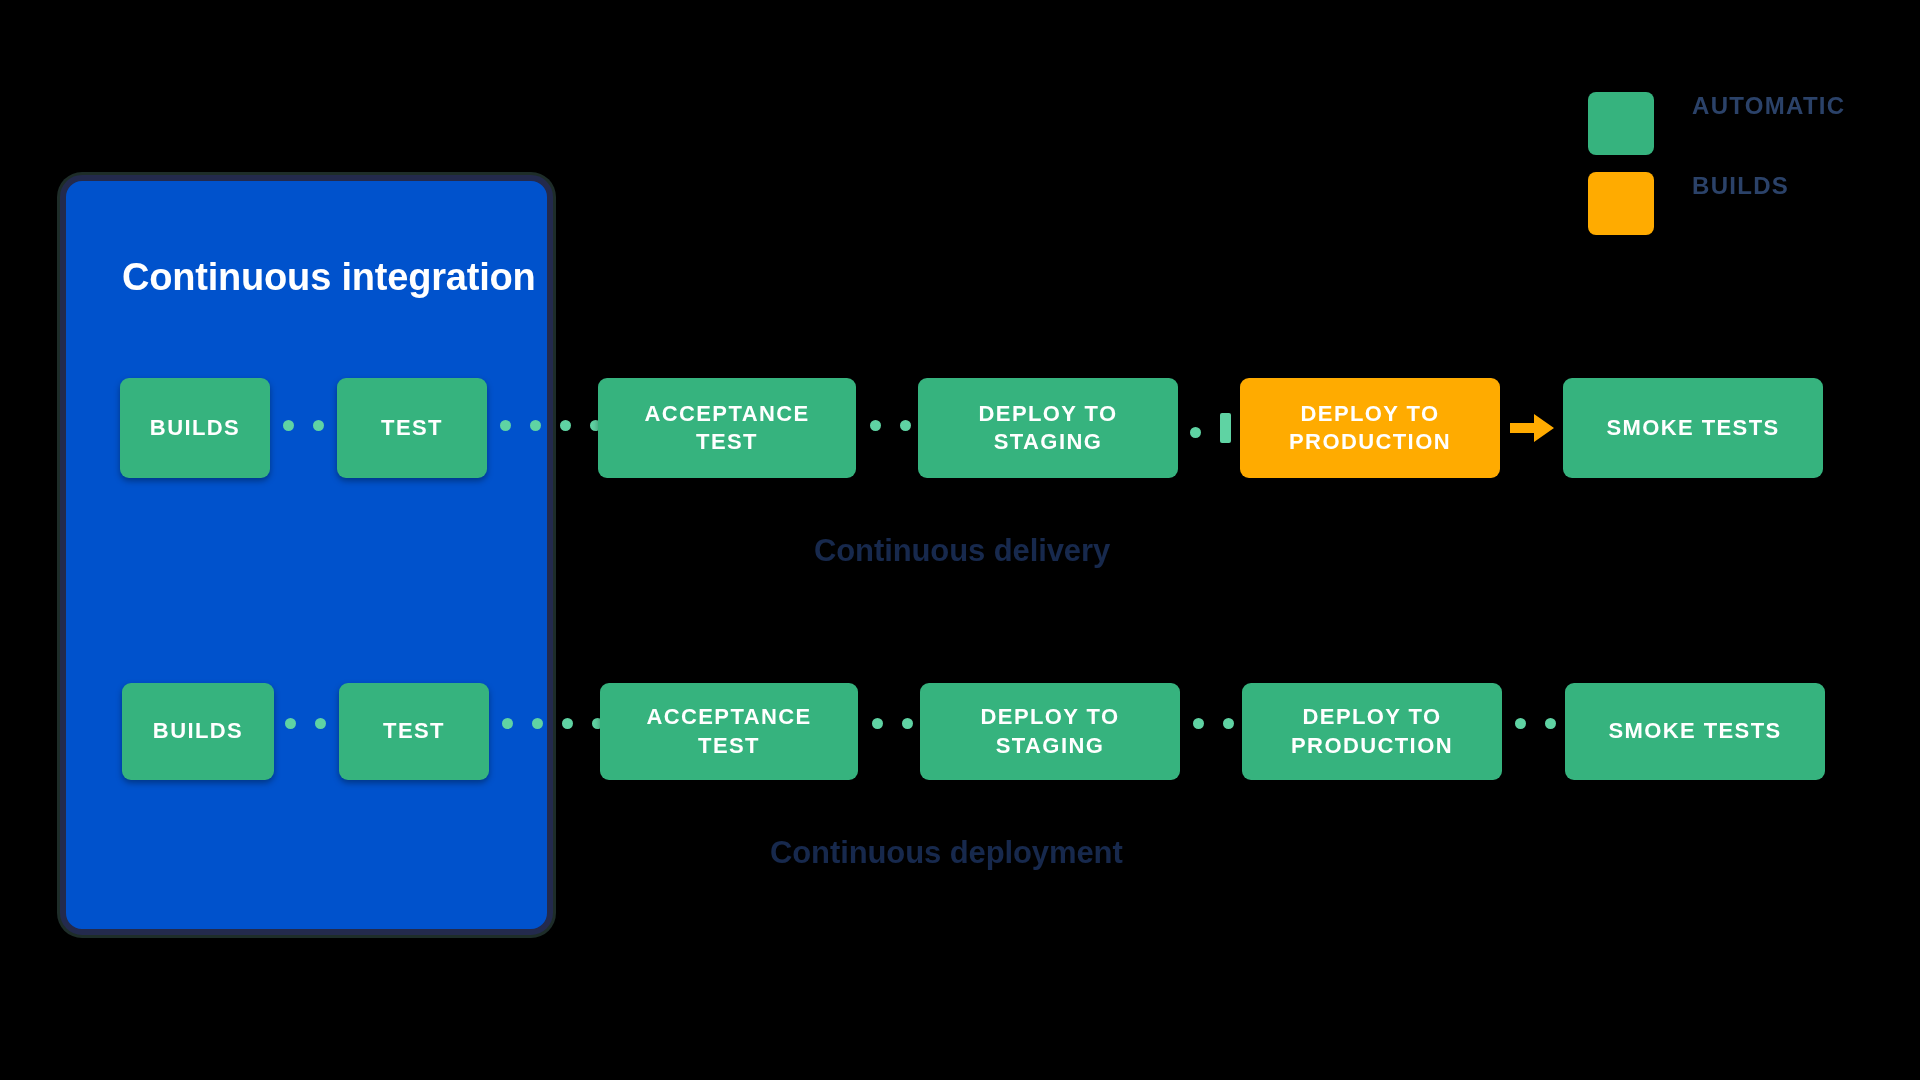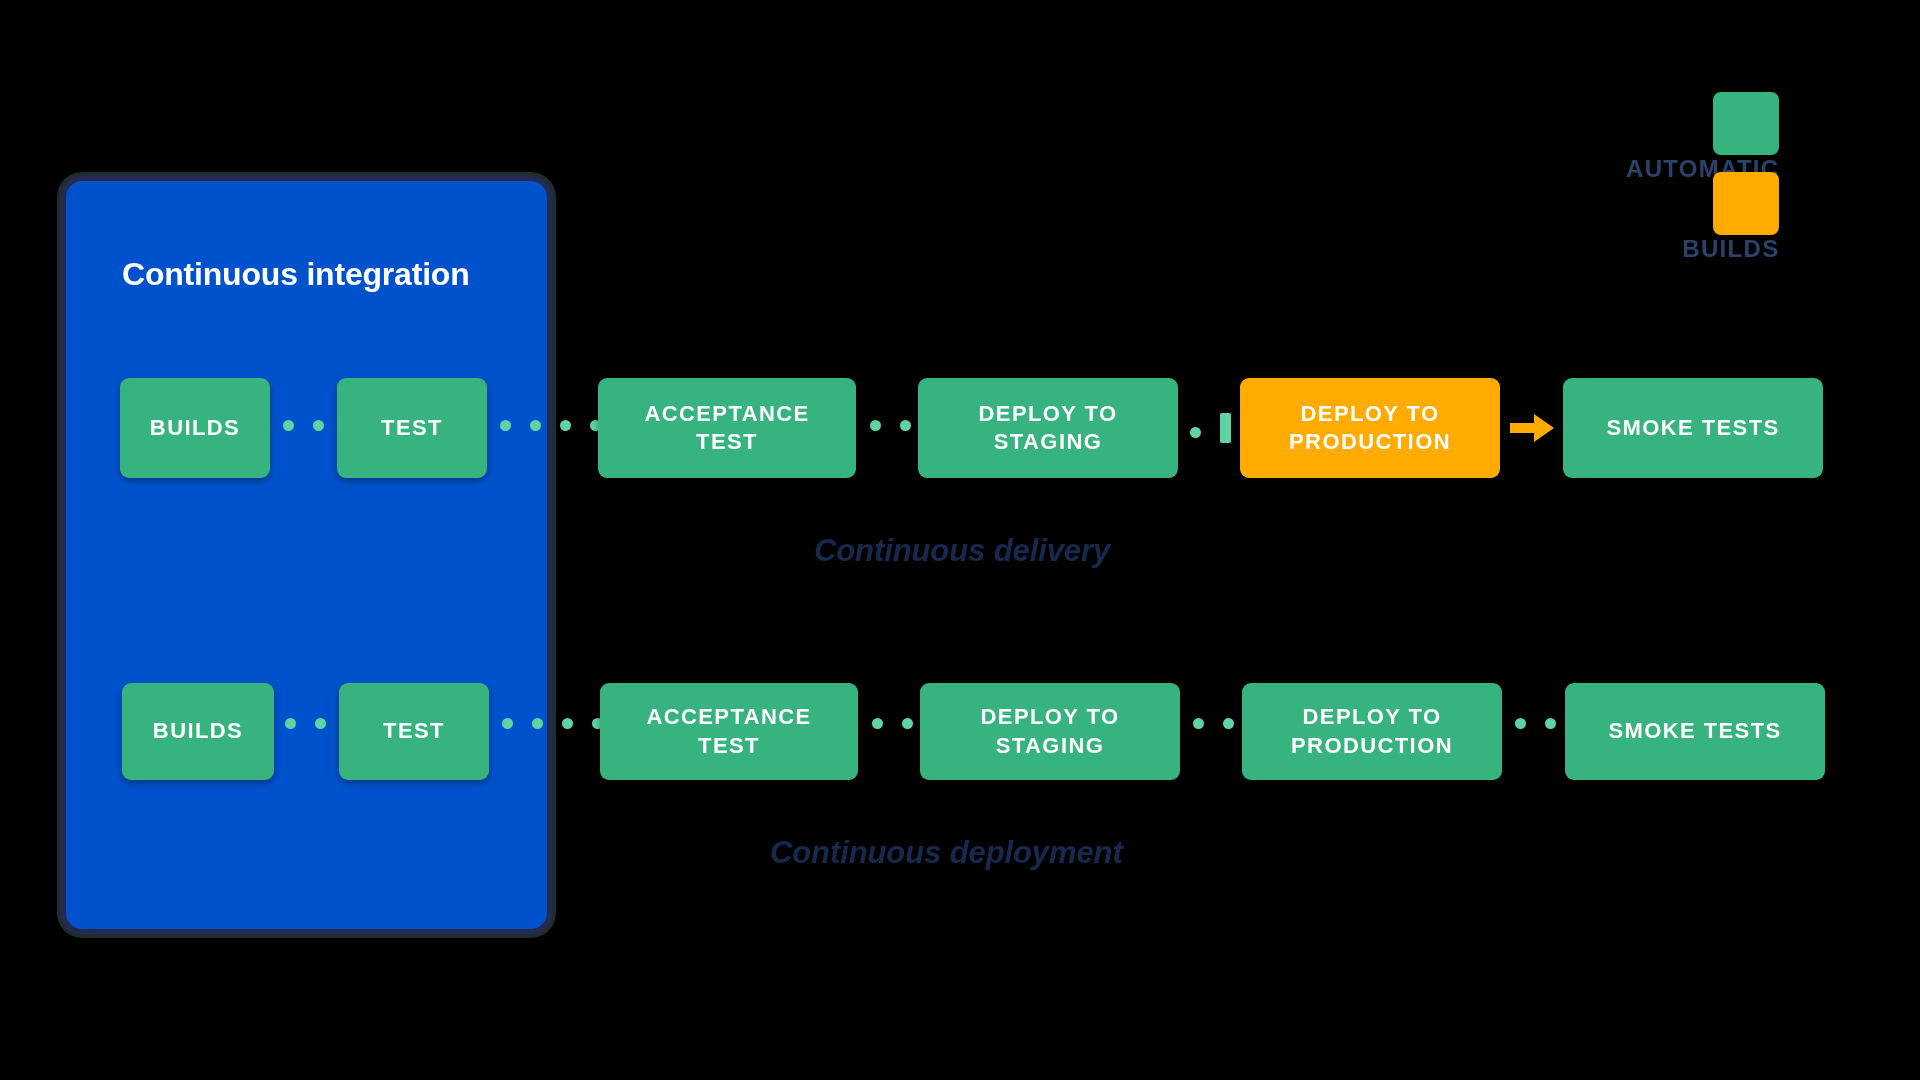--- a/index.html
+++ b/index.html
@@ -30,21 +30,21 @@
     border-radius: 22px;
     background: #0052cc;
     border: 6px solid #232a4d;
     box-sizing: border-box;
     box-shadow: 0 0 0 3px rgba(40,60,55,0.75);
   }
   #ci-title {
     position: absolute;
     left: 122px;
     top: 256px;
-    font-size: 32px;
+    font-size: 38px;
     font-weight: 700;
     color: #ffffff;
     letter-spacing: -0.2px;
     white-space: nowrap;
   }
 
   
   .stage {
     position: absolute;
     border-radius: 9px;
@@ -96,31 +96,29 @@
   }
 
   
   .flow-label {
     position: absolute;
     font-size: 31px;
     font-weight: 700;
     color: #17294d;
     white-space: nowrap;
     letter-spacing: -0.1px;
-    font-style: italic;
   }
 
   
   #legend { position: absolute; left: 1588px; top: 92px; }
   .legend-row {
     display: flex;
-    align-items: flex-end;
+    align-items: flex-start;
     height: 80px;
     margin-bottom: 0px;
-    flex-direction: column;
   }
   .legend-swatch {
     width: 66px;
     height: 63px;
     border-radius: 8px;
     flex: 0 0 auto;
   }
   .legend-swatch.auto   { background: #36b37e; }
   .legend-swatch.manual { background: #ffab00; }
   .legend-text {

